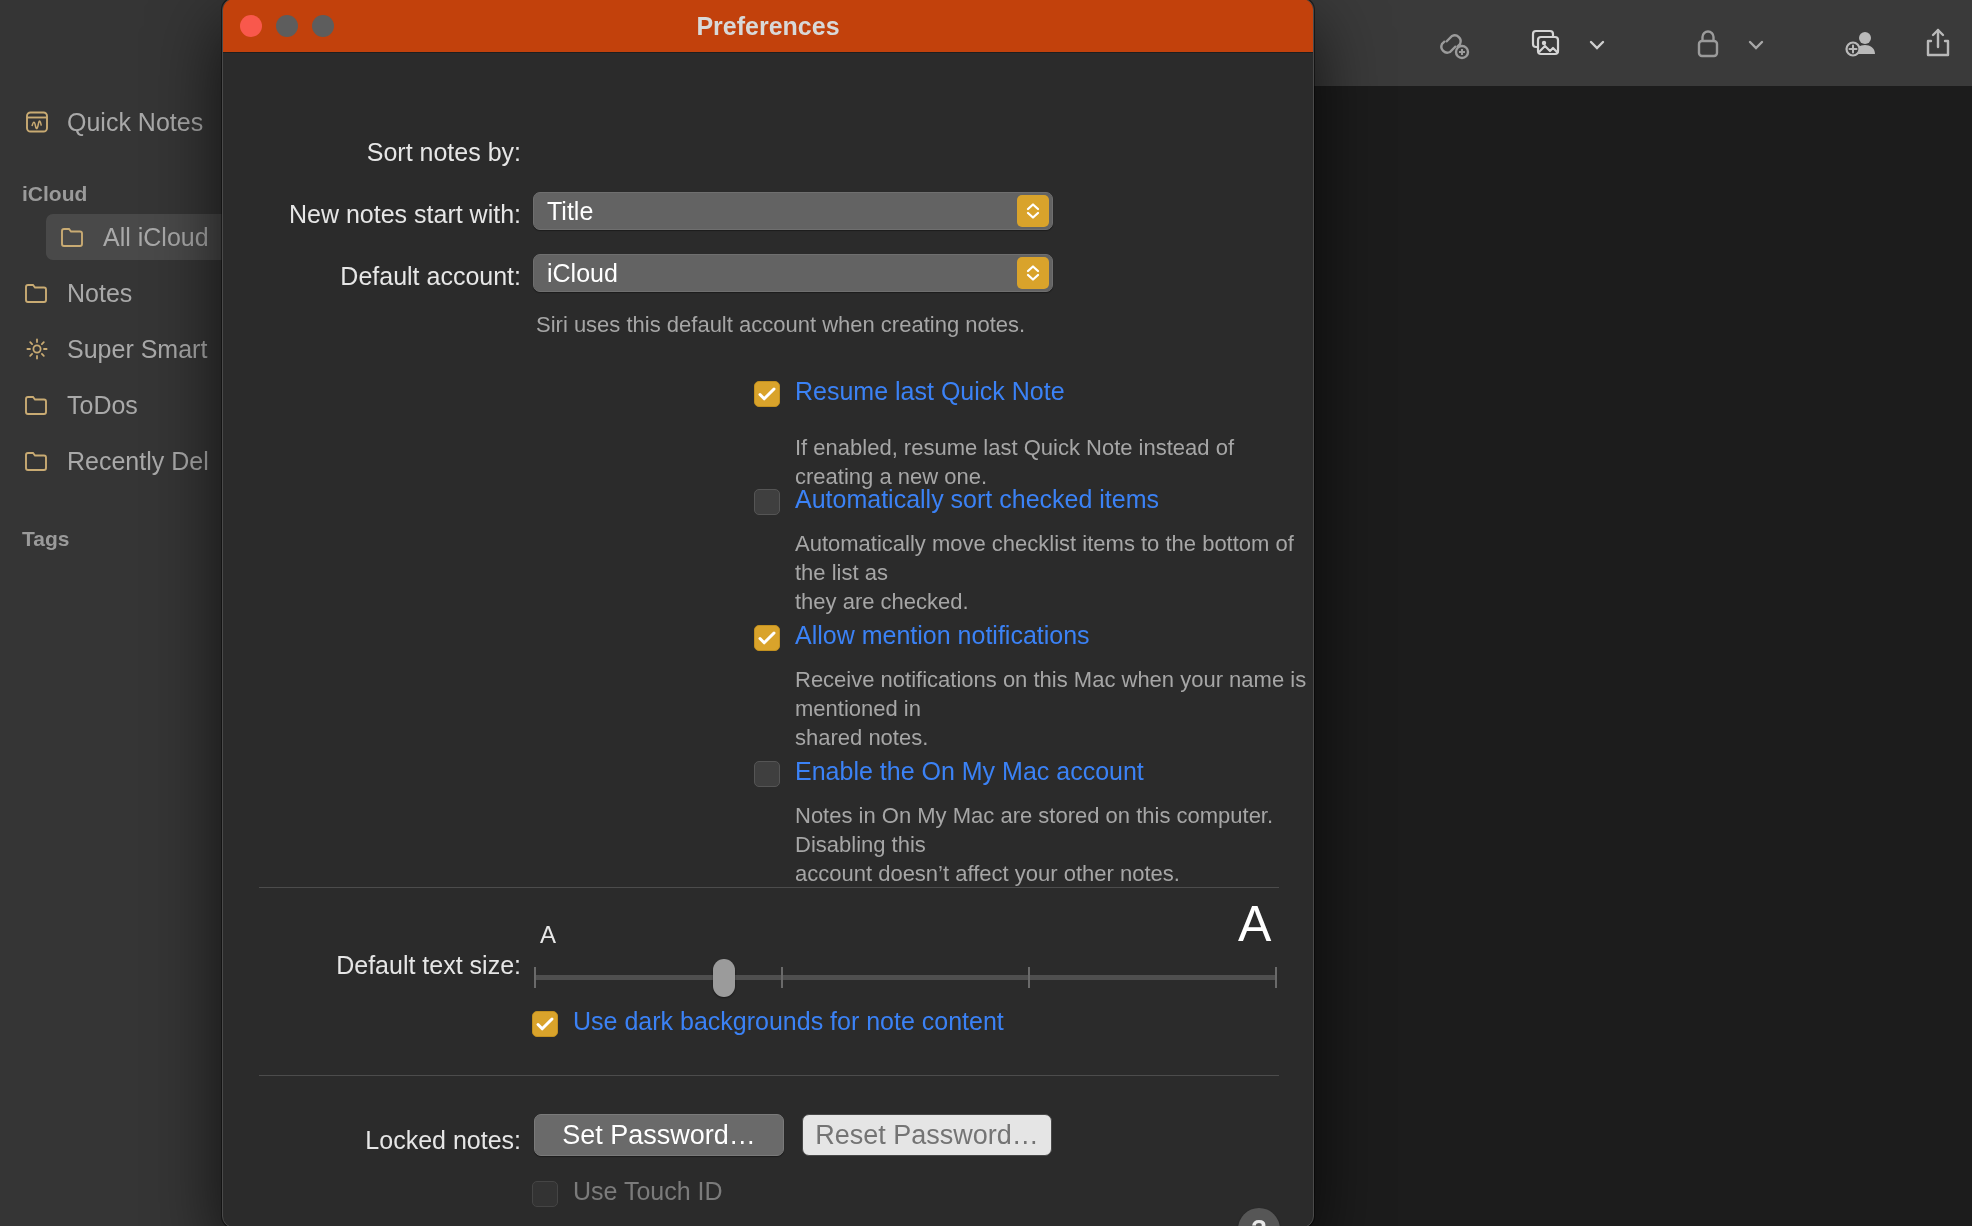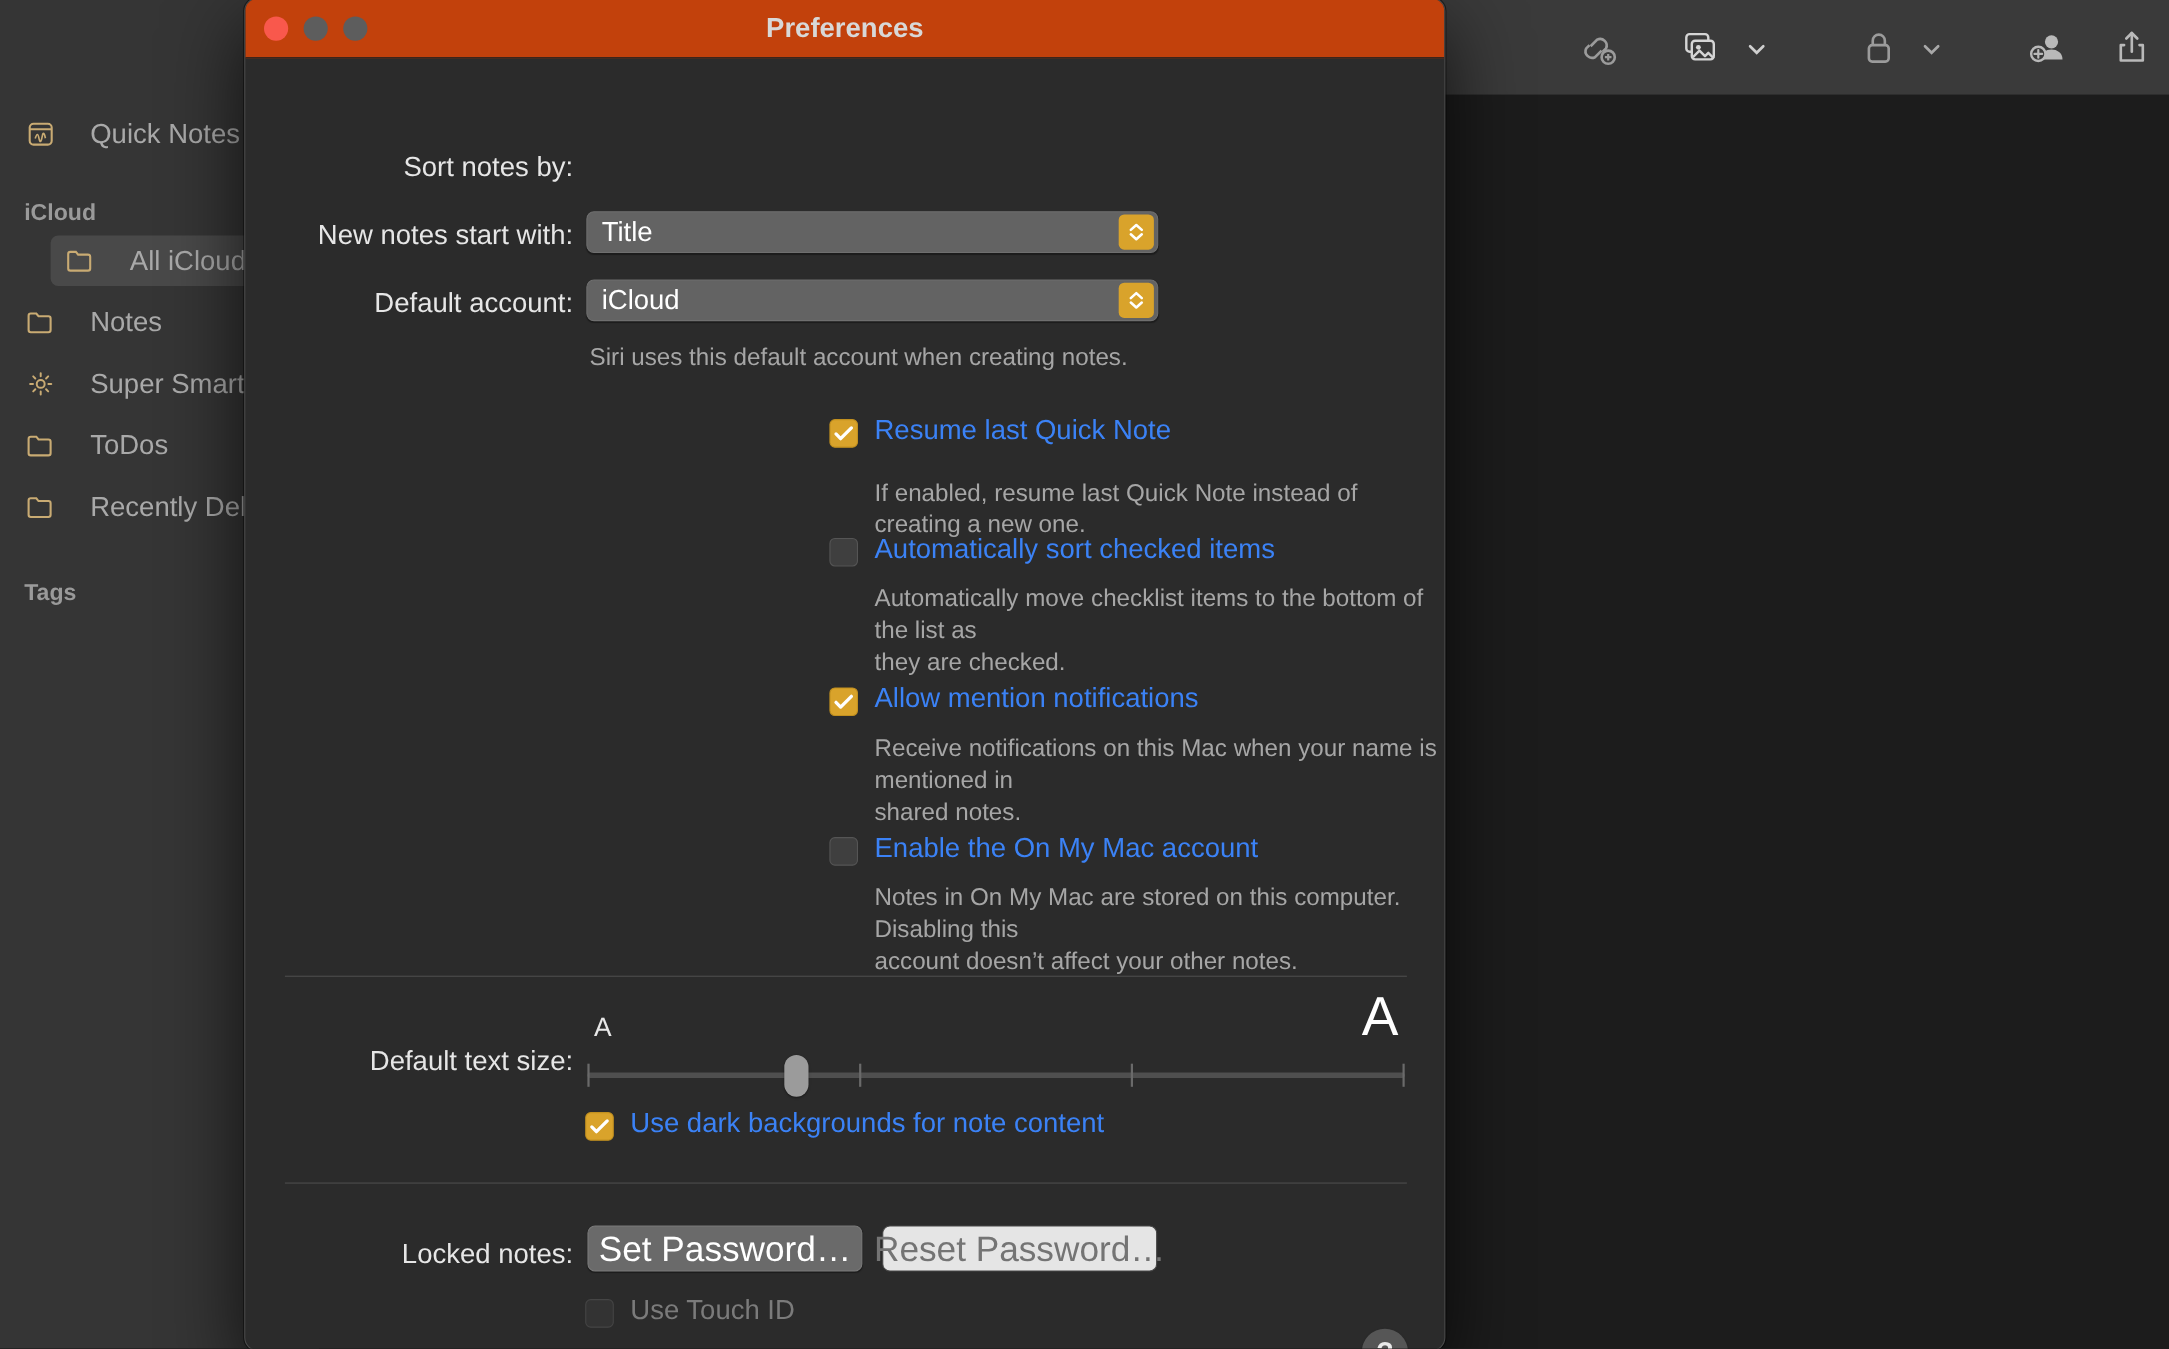--- a/index.html
+++ b/index.html
@@ -42,21 +42,21 @@
   .note-date {
     position: absolute; left: 1035px; top: 108px;
     font-size: 24px; color: #b4b4b4; letter-spacing: .2px;
     white-space: nowrap;
   }
 
   
   .sb-row {
     position: absolute; left: 10px;
     width: 268px; height: 46px;
-    display: flex; align-items: center; gap: 30px;
+    display: flex; align-items: center; gap: 15px;
     padding: 0 12px; border-radius: 7px;
     color: #a9a9a9; font-size: 25px;
     white-space: nowrap;
   }
   .sb-row.sel { background: rgba(255,255,255,.10); margin-left: 36px; }
   .sb-icn { width: 30px; height: 30px; flex: none; display:block; }
   .sb-head {
     position: absolute; left: 22px;
     font-size: 21px; color: #9a9a9a; font-weight: 700;
     white-space: nowrap;
@@ -183,21 +183,21 @@
     position: absolute; left: 1237px; top: 846px;
     font-size: 50px; color: #ffffff; line-height: 1;
   }
 
   
   .btn {
     position: absolute;
     height: 42px;
     border-radius: 7px;
     display: flex; align-items: center; justify-content: center;
-    font-size: 32px;
+    font-size: 27px;
     padding: 0 18px;
     white-space: nowrap;
   }
   .btn.primary {
     background: #6a6a6a; color: #ffffff;
     border: 1px solid #7a7a7a;
     box-shadow: 0 1px 1px rgba(0,0,0,.35);
   }
   .btn.disabled {
     background: #e5e5e5; color: #747474;

